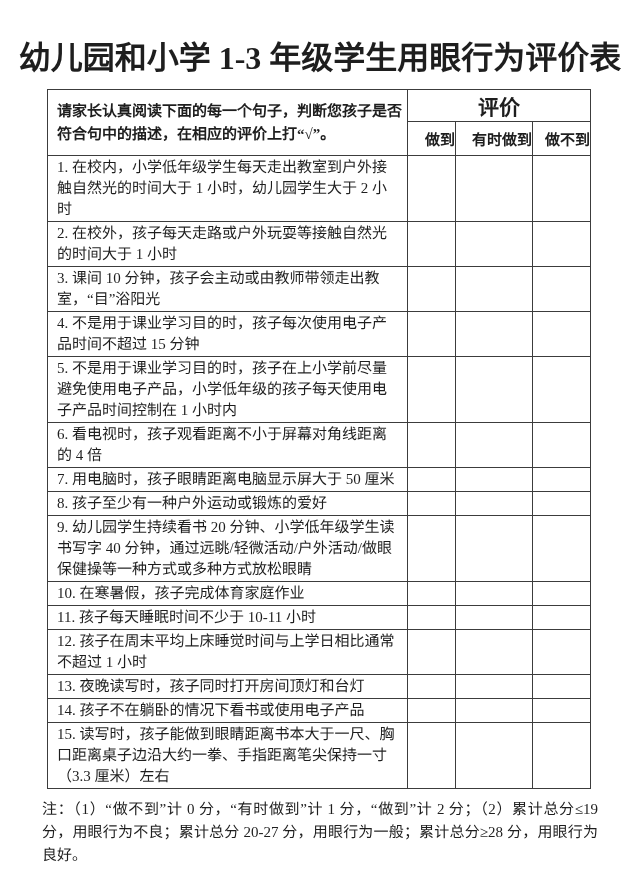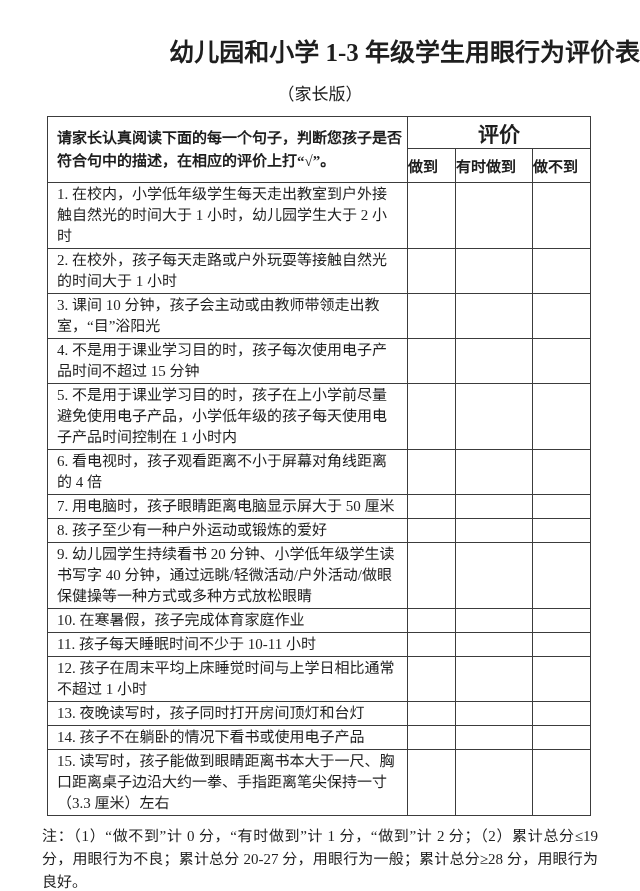--- a/index.html
+++ b/index.html
@@ -16,22 +16,22 @@
   .page { padding-top: 17px; }
 
   .appendix {
     margin-left: 55px;
     font-size: 16px;
     font-weight: bold;
     letter-spacing: 0.5px;
   }
   .title {
     margin-top: 15px;
-    text-align: right;
-    font-size: 25px;
+    text-align: center;
+    font-size: 32px;
     font-weight: bold;
   }
   .subtitle {
     margin-top: 12px;
     text-align: center;
     font-size: 17px;
     font-weight: normal;
   }
 
   table.eval-table {
@@ -58,21 +58,21 @@
   }
   td.eval-header-cell {
     height: 32px;
     text-align: center;
     vertical-align: middle;
     font-size: 21px;
     font-weight: bold;
   }
   th.option-cell {
     height: 34px;
-    text-align: left;
+    text-align: right;
     vertical-align: middle;
     font-size: 15px;
     font-weight: bold;
   }
   td.item-cell {
     font-size: 15px;
     line-height: 21px;
     padding: 1px 8px 1px 9px;
     vertical-align: middle;
   }
@@ -87,21 +87,20 @@
   }
 </style>
 </head>
 <body>
 
 <div class="page">
 
 
   <h1 class="title">幼儿园和小学 1-3 年级学生用眼行为评价表</h1>
 
-  <div class="subtitle">（家长版）</div>
 
   <table class="eval-table">
     <colgroup>
       <col class="col-item">
       <col class="col-done">
       <col class="col-sometimes">
       <col class="col-notdone">
     </colgroup>
     <thead>
       <tr>

